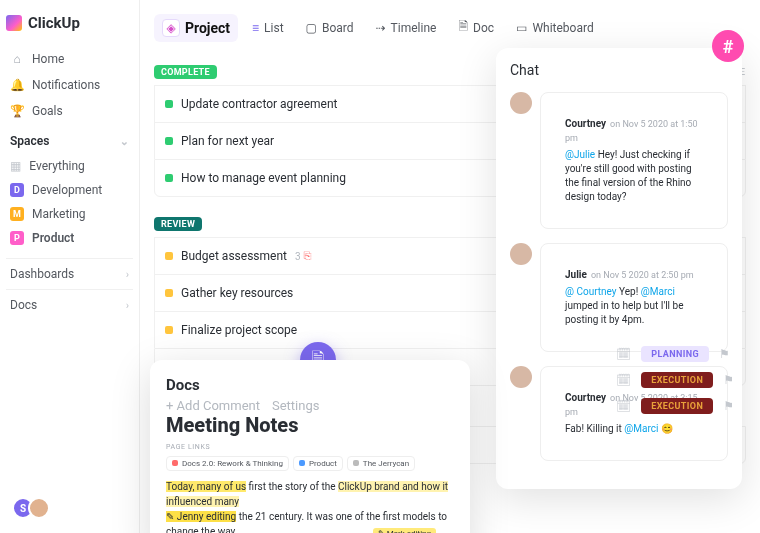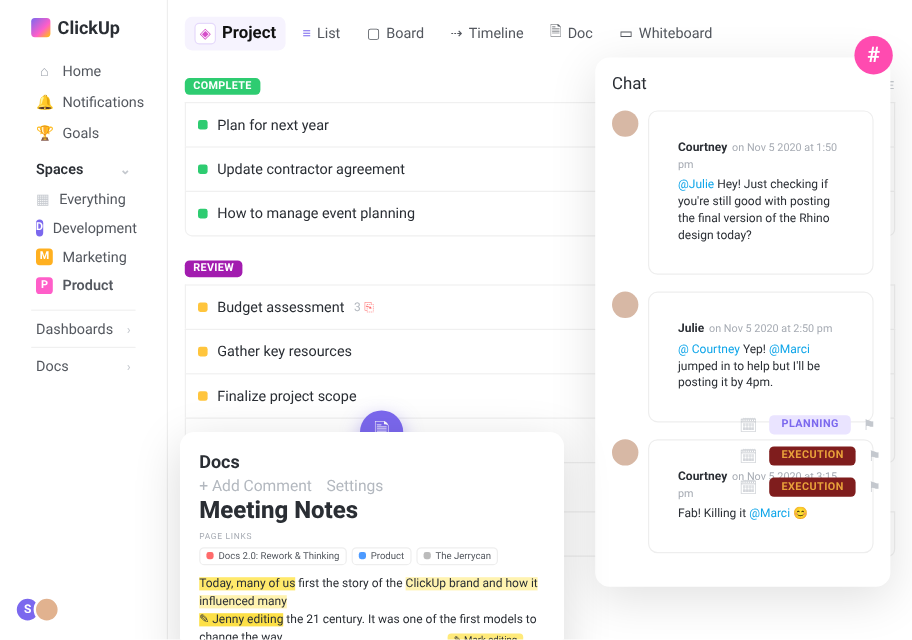--- a/index.html
+++ b/index.html
@@ -1,17 +1,17 @@
 <!DOCTYPE html>
 <html><head>
 <meta charset="utf-8">
 <style>
 *{box-sizing:border-box;margin:0;padding:0;font-family:-apple-system,BlinkMacSystemFont,"Segoe UI",Roboto,sans-serif}
 body{background:#fff;width:760px;height:533px;overflow:hidden;position:relative;font-size:12px;color:#2a2e34}
-.sidebar{position:absolute;left:0;top:0;width:140px;height:100%;border-right:1px solid #eee;padding:14px 26px}
+.sidebar{position:absolute;left:0;top:0;width:140px;height:100%;border-right:1px solid #eee;padding:14px 6px}
 .logo{display:flex;align-items:center;gap:6px;font-weight:700;font-size:15px;margin-bottom:14px}
 .logo-mark{width:16px;height:16px;background:linear-gradient(135deg,#7B68EE,#FF5EC9 60%,#FFC700);border-radius:3px}
 .nav-item{display:flex;align-items:center;gap:8px;padding:6px 4px;color:#54585f;cursor:pointer;font-size:12px}
 .nav-item .ico{width:14px;text-align:center;color:#9aa0aa}
 .section-hdr{display:flex;justify-content:space-between;align-items:center;padding:10px 4px 6px;font-weight:600;font-size:12px}
 .space-item{display:flex;align-items:center;gap:8px;padding:5px 4px;font-size:12px;color:#54585f;cursor:pointer}
 .space-badge{width:14px;height:14px;border-radius:3px;color:#fff;font-size:9px;display:flex;align-items:center;justify-content:center;font-weight:700}
 .chev{color:#c4c8ce;font-size:11px}
 .side-link{display:flex;justify-content:space-between;align-items:center;padding:8px 4px;font-size:12px;color:#54585f;border-top:1px solid #f0f0f0;cursor:pointer}
 .avatar-row{position:absolute;bottom:14px;left:12px;display:flex;align-items:center}
@@ -154,42 +154,42 @@
 
   <div id="groups">
       <div class="list-section">
         <div class="group-head">
           <span class="status-pill" style="background:#2ecc71">COMPLETE</span>
           <span class="assignee-hdr">ASSIGNEE</span>
         </div>
         <div class="task">
           <div class="task-left">
             <span class="sq" style="background:#2ecc71"></span>
+            <span>Update contractor agreement</span>
+          </div>
+          <span class="assignee"></span>
+        </div>
+        <div class="task">
+          <div class="task-left">
+            <span class="sq" style="background:#2ecc71"></span>
             <span>Plan for next year</span>
-          </div>
-          <span class="assignee"></span>
-        </div>
-        <div class="task">
-          <div class="task-left">
-            <span class="sq" style="background:#2ecc71"></span>
-            <span>Update contractor agreement</span>
           </div>
           <span class="assignee"></span>
         </div>
         <div class="task">
           <div class="task-left">
             <span class="sq" style="background:#2ecc71"></span>
             <span>How to manage event planning</span>
           </div>
           <span class="assignee"></span>
         </div>
       </div>
       <div class="list-section">
         <div class="group-head">
-          <span class="status-pill" style="background:#a21caf">REVIEW</span>
+          <span class="status-pill" style="background:#0f766e">REVIEW</span>
         </div>
         <div class="task">
           <div class="task-left">
             <span class="sq" style="background:#FFC53D"></span>
             <span>Budget assessment</span>
             <span class="sub-ct">3 <span style="color:#ff6b6b">⎘</span></span>
           </div>
           <span class="assignee"></span>
         </div>
         <div class="task">

